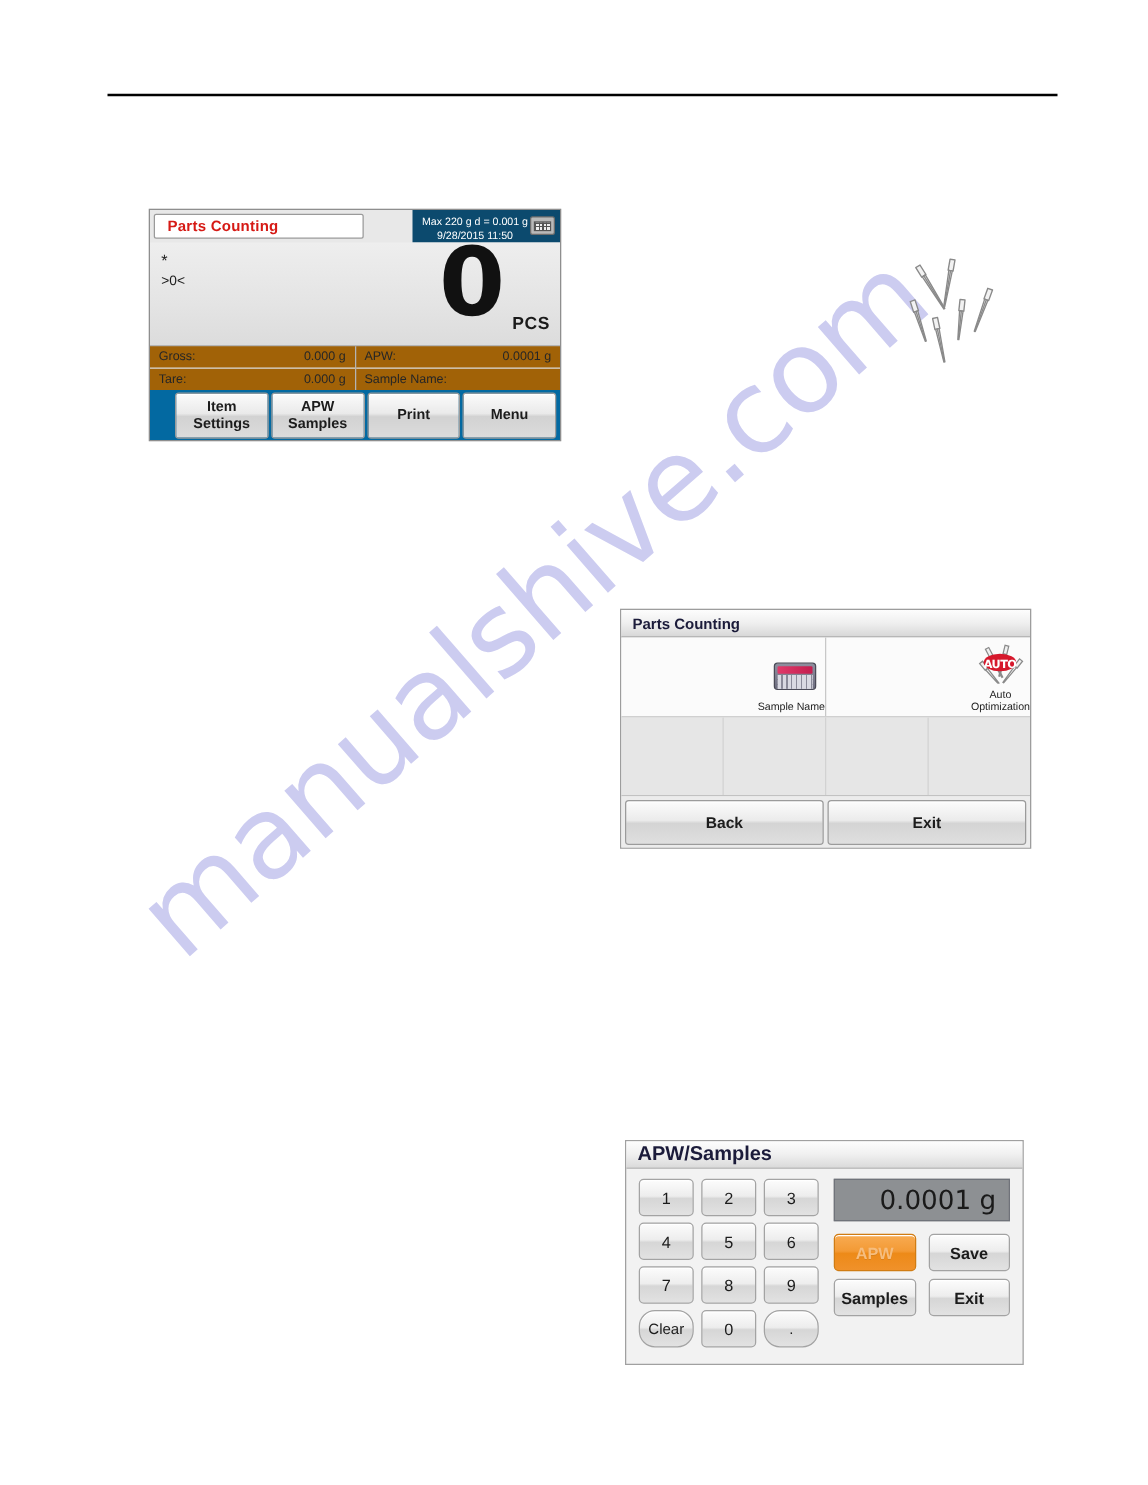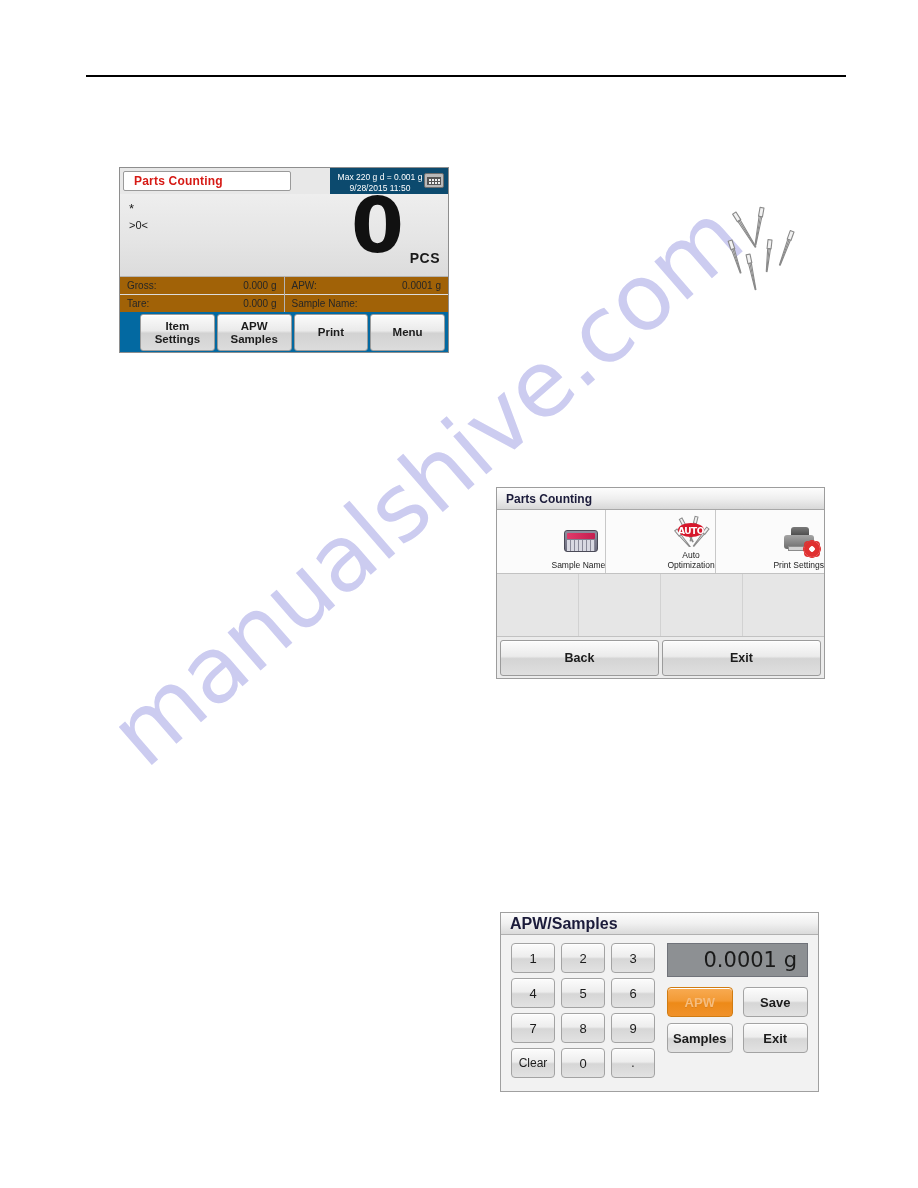--- a/index.html
+++ b/index.html
@@ -401,21 +401,21 @@
     border: 1px solid #a3a3a3;
     border-radius: 4px;
     background: linear-gradient(to bottom,#fcfcfc 0%,#ededed 46%,#d6d6d6 53%,#e2e2e2 100%);
     display: flex;
     align-items: center;
     justify-content: center;
     font-size: 13px;
     color: #1c1c1c;
     box-shadow: inset 0 1px 0 #ffffff;
   }
-  .kp-key.small { font-size: 12px; }
+  .kp-key.small { font-size: 12px; border-radius: 13px; }
 
   .kp-right {
     flex: 1;
     margin-left: 12px;
     display: flex;
     flex-direction: column;
   }
   .kp-display {
     height: 34px;
     background: #8d9093;
@@ -623,31 +623,20 @@
           <text x="23" y="19" text-anchor="middle" font-family="DejaVu Sans, sans-serif" font-size="9" font-weight="bold" fill="#ffffff" letter-spacing="-0.4">AUTO</text>
         </svg>
       </div>
       <div class="mp-cell-label">
         <span>Auto</span><br>
         <span>Optimization</span>
       </div>
     </div>
 
 
-    <div class="mp-cell">
-      <div class="mp-icon">
-        <div class="icon-printer-body">
-          <div class="top"></div>
-          <div class="base"></div>
-          <div class="tray"></div>
-          <div class="gear"></div>
-        </div>
-      </div>
-      <div class="mp-cell-label">Print Settings</div>
-    </div>
   </div>
 
   <div class="mp-grid-empty">
     <div class="mp-cell-empty"></div>
     <div class="mp-cell-empty"></div>
     <div class="mp-cell-empty"></div>
     <div class="mp-cell-empty"></div>
   </div>
 
   <div class="mp-footer">

